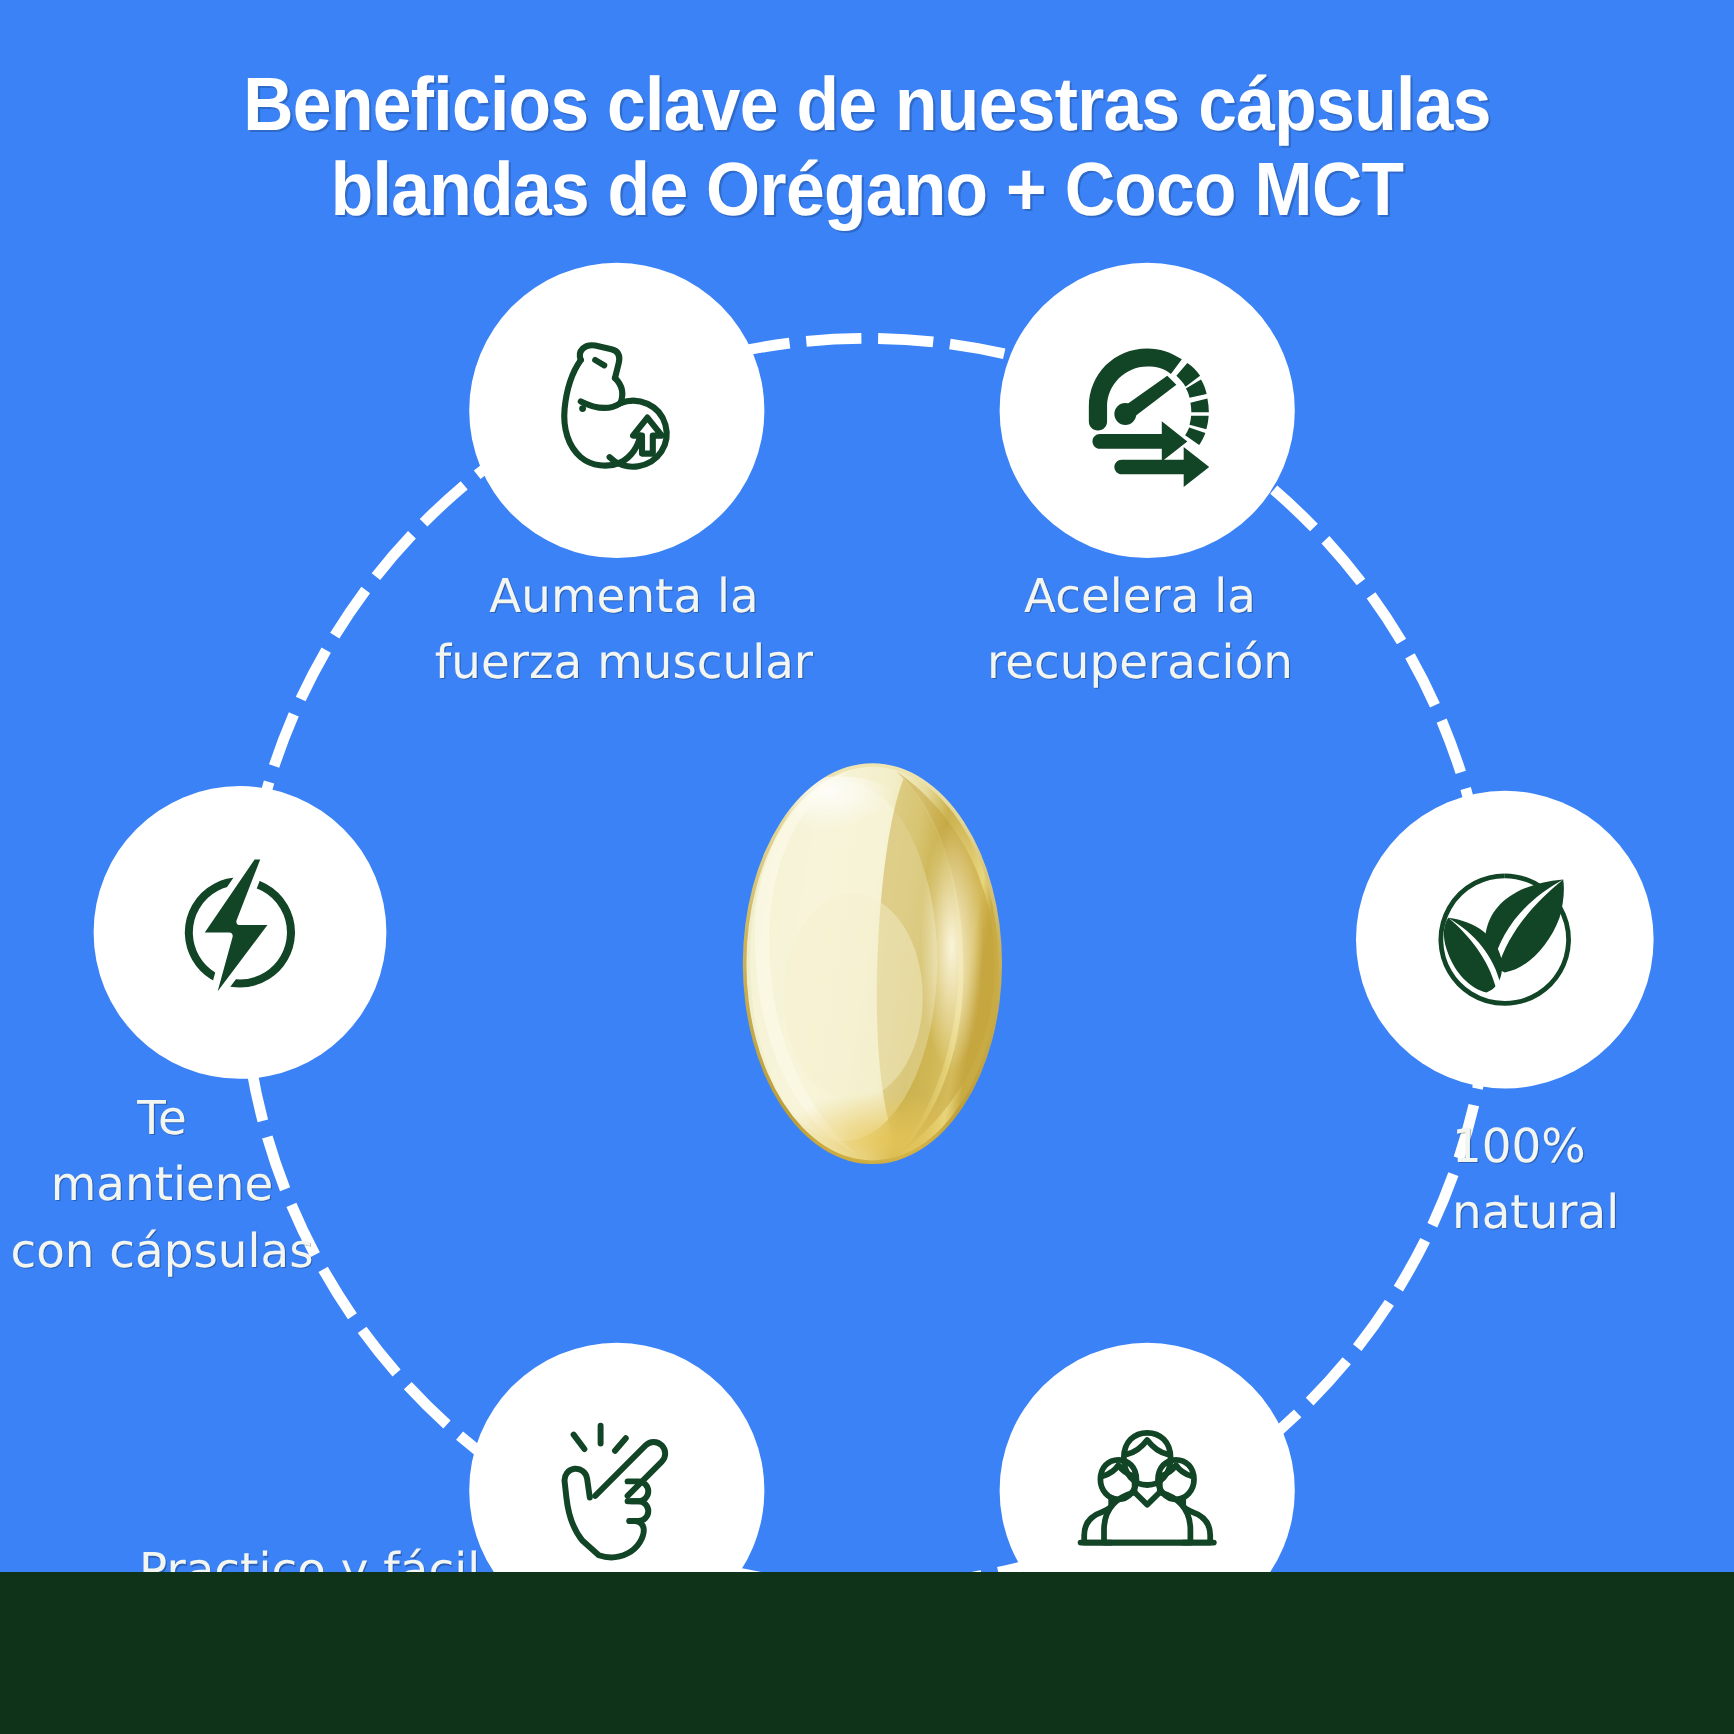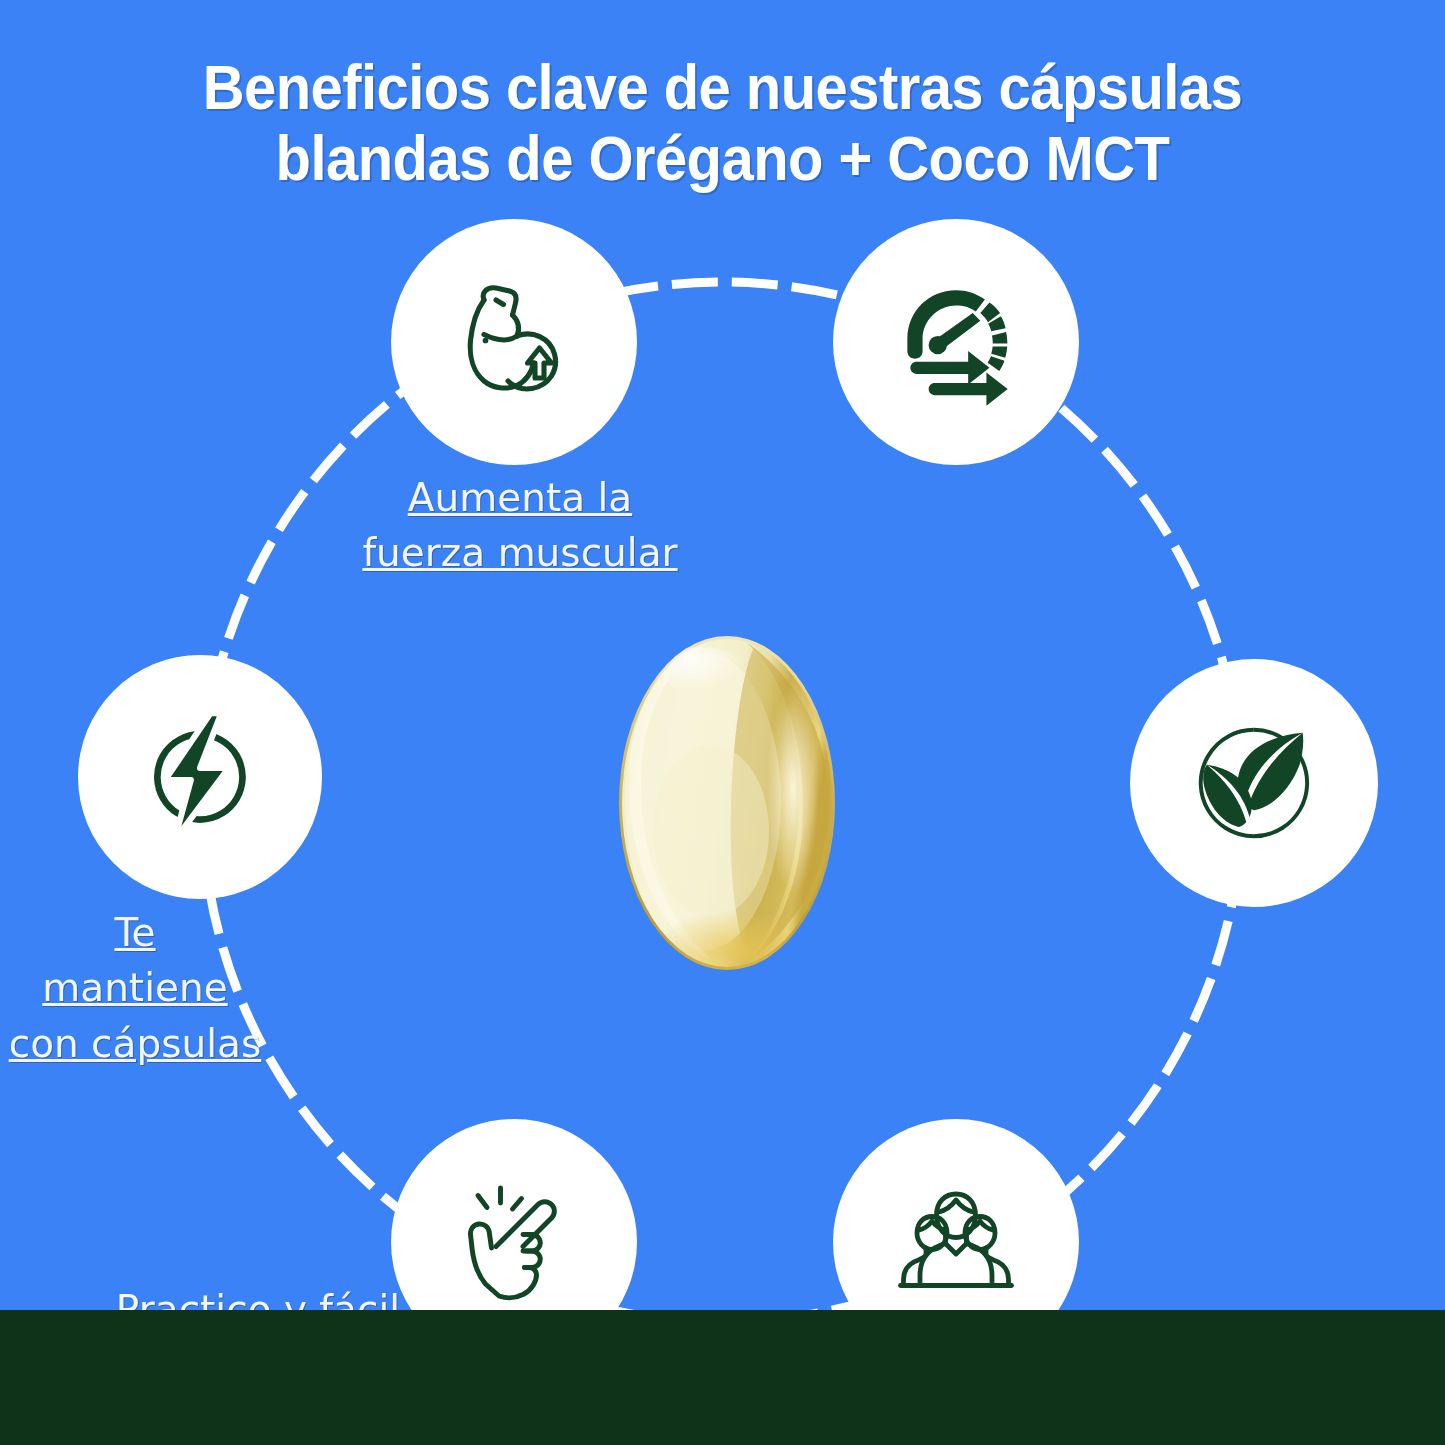--- a/index.html
+++ b/index.html
@@ -59,21 +59,20 @@
   
   .label {
     position: absolute;
     color: #f2f5f0;
     font-family: "DejaVu Sans", sans-serif;
     font-size: 39px;
     line-height: 1.42;
     text-align: center;
     white-space: pre-line;
     text-shadow: 1px 1px 0 rgba(0,0,0,0.25);
-    text-decoration: underline;
   }
 
   
   .capsule-wrap {
     position: absolute;
     left: 607px;
     top: 631px;
     width: 240px;
     height: 345px;
   }
@@ -119,32 +118,36 @@
         <path d="M83 43.5 C83.5 46 83.8 48.5 83.8 51 L74.2 51 C74.2 49.2 74 47.5 73.7 45.8 Z"></path>
         <path d="M83.7 53 C83.5 55.6 83.1 58 82.4 60.4 L73.2 57.8 C73.7 56.2 74 54.5 74.1 53 Z"></path>
         <path d="M81.9 62.4 C81 64.8 79.9 67 78.5 69 L70.8 63.6 C71.7 62.3 72.4 60.9 73 59.4 Z"></path>
         <path d="M61 31 L66 36 L41 55 C39 56.6 36.4 56.4 35 54.6 C33.5 52.8 33.9 50.2 35.8 48.8 Z"></path>
         <circle cx="38" cy="52" r="6"></circle>
         <path d="M24 63 L58 63 L58 56 L72 67 L58 78 L58 71 L24 71 C21.8 71 20 69.2 20 67 C20 64.8 21.8 63 24 63 Z"></path>
         <path d="M36 77 L70 77 L70 70 L84 81 L70 92 L70 85 L36 85 C33.8 85 32 83.2 32 81 C32 78.8 33.8 77 36 77 Z"></path>
       </g>
     </svg>
   </div>
+  <div class="label" style="left:760px; top:470px; width:380px;">Acelera la
+recuperación</div>
 
   <div class="bubble" style="left:1130px; top:659px; width:248px; height:248px;">
     <svg width="152" height="152" viewBox="0 0 100 100">
       <path d="M50 15 A35 35 0 1 1 49.9 15" fill="none" stroke="#124426" stroke-width="2.6"></path>
       <g fill="#124426">
         <path d="M82 17 C60 19 44 28 40 44 C37 56 42 65 50 68 C62 66 74 54 80 38 C82 31 83 23 82 17 Z"></path>
         <path d="M82 17 C66 30 52 46 46 66 C45 69 44 70 43 70 C42 70 42 68 43 65 C48 44 62 28 82 17 Z" fill="#ffffff"></path>
         <path d="M19 38 C34 40 45 48 48 60 C50 70 46 77 40 79 C31 77 22 68 18 55 C16 49 16 42 19 38 Z"></path>
         <path d="M19 38 C31 48 41 61 45 76 C46 79 47 80 47.8 80 C48.6 80 48.6 78 47.8 75 C44 59 34 47 19 38 Z" fill="#ffffff"></path>
       </g>
     </svg>
   </div>
+  <div class="label" style="left:1210px; top:928px; width:235px; text-align:left;">100%
+natural</div>
 
   <div class="bubble" style="left:833px; top:1119px; width:246px; height:246px;">
     <svg width="150" height="150" viewBox="0 0 100 100">
       <g fill="none" stroke="#124426" stroke-width="3.2" stroke-linecap="round" stroke-linejoin="round">
 
         <path d="M24 44 C24 37 28.5 33 34 33 C39.5 33 44 37 44 44 C44 50 39.5 55 34 55 C28.5 55 24 50 24 44 Z"></path>
         <path d="M25.5 42 C29 41 32 39 34 36 C36 39 39 41 42.5 42"></path>
         <path d="M30 54 L30 58 C30 60 27 61 25 62 C19 64 15 68 15 75 L15 79 L30 79"></path>
 
         <path d="M56 44 C56 37 60.5 33 66 33 C71.5 33 76 37 76 44 C76 50 71.5 55 66 55 C60.5 55 56 50 56 44 Z"></path>

